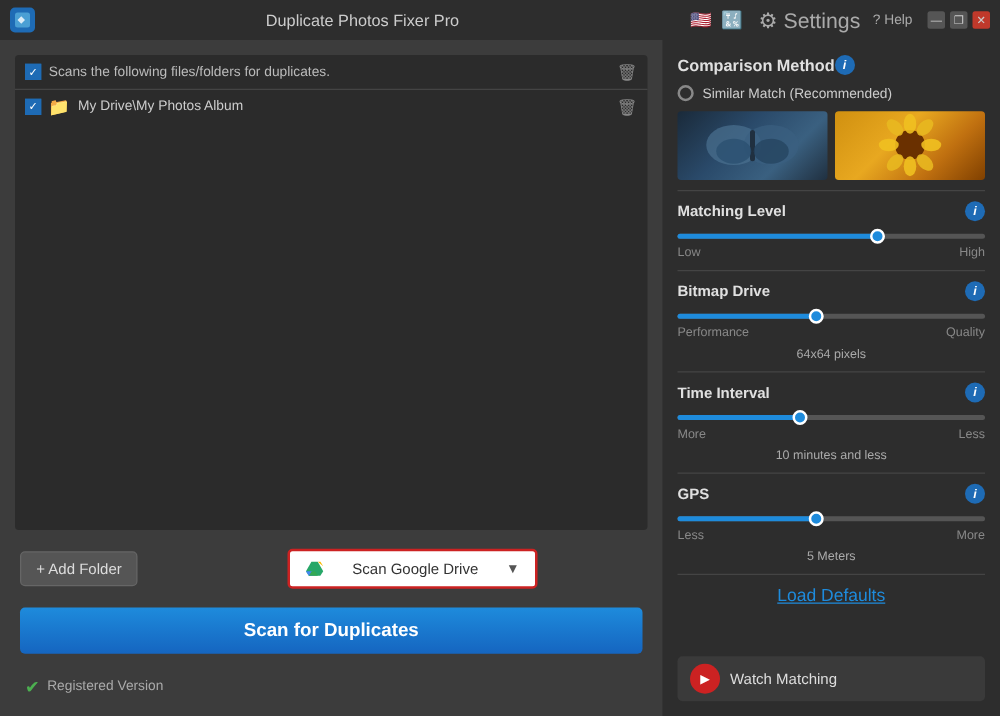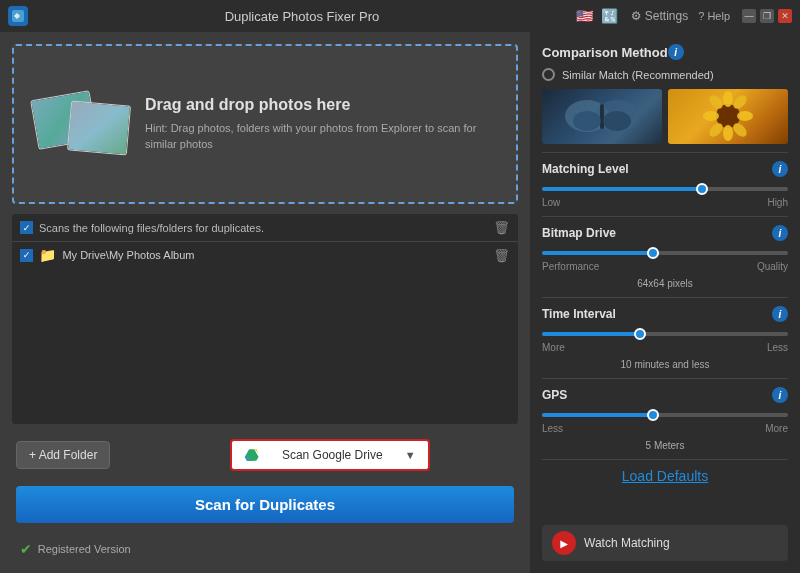--- a/index.html
+++ b/index.html
@@ -437,46 +437,32 @@
   <div class="title-bar-icon">
     <svg width="16" height="16" viewBox="0 0 16 16">
       <rect x="2" y="2" width="12" height="12" rx="2" fill="#4a9fd4"></rect>
       <path d="M4 8 L7 5 L10 8 L7 11 Z" fill="white" opacity="0.8"></path>
     </svg>
   </div>
   <div class="title-bar-title">Duplicate Photos Fixer Pro</div>
   <div class="title-bar-controls">
     <span style="font-size:14px;">🇺🇸</span>
     <span style="font-size:14px; margin-left:4px;">🔣</span>
-    <span class="title-bar-settings" style="margin-left:8px; font-size:12px; color:#aaa;">⚙ Settings</span>
+    <span class="title-bar-settings" style="margin-left:8px; font-size:17px; color:#aaa;">⚙ Settings</span>
     <span class="title-bar-settings" style="margin-left:6px; font-size:11px; color:#aaa;">? Help</span>
     <button class="title-bar-btn" style="margin-left:8px;">—</button>
     <button class="title-bar-btn">❐</button>
     <button class="title-bar-btn" style="background:#c0392b;">✕</button>
   </div>
 </div>
 
 <div class="main-container">
 
   <div class="left-panel">
 
-    <div class="drop-zone">
-      <div class="drop-zone-images">
-        <div class="photo-icon" style="transform: rotate(-10deg); z-index:1;">
-          <div class="photo-img-placeholder" style="background: linear-gradient(135deg, #7ab 0%, #5a9 50%, #89c 100%);"></div>
-        </div>
-        <div class="photo-icon" style="margin-left:-25px; margin-top:8px; transform: rotate(5deg); z-index:2;">
-          <div class="photo-img-placeholder" style="background: linear-gradient(135deg, #9ab 0%, #8bc 50%, #6a8 100%);"></div>
-        </div>
-      </div>
-      <div class="drop-zone-text">
-        <h3>Drag and drop photos here</h3>
-        <p>Hint: Drag photos, folders with your photos from Explorer to scan for similar photos</p>
-      </div>
-    </div>
 
     <div class="folder-list-container">
       <div class="folder-list-header">
         <div class="checkbox">✓</div>
         <span class="folder-list-header-label">Scans the following files/folders for duplicates.</span>
         <span class="trash-icon">🗑</span>
       </div>
       <div class="folder-item">
         <div class="checkbox">✓</div>
         <span class="folder-item-icon">📁</span>

